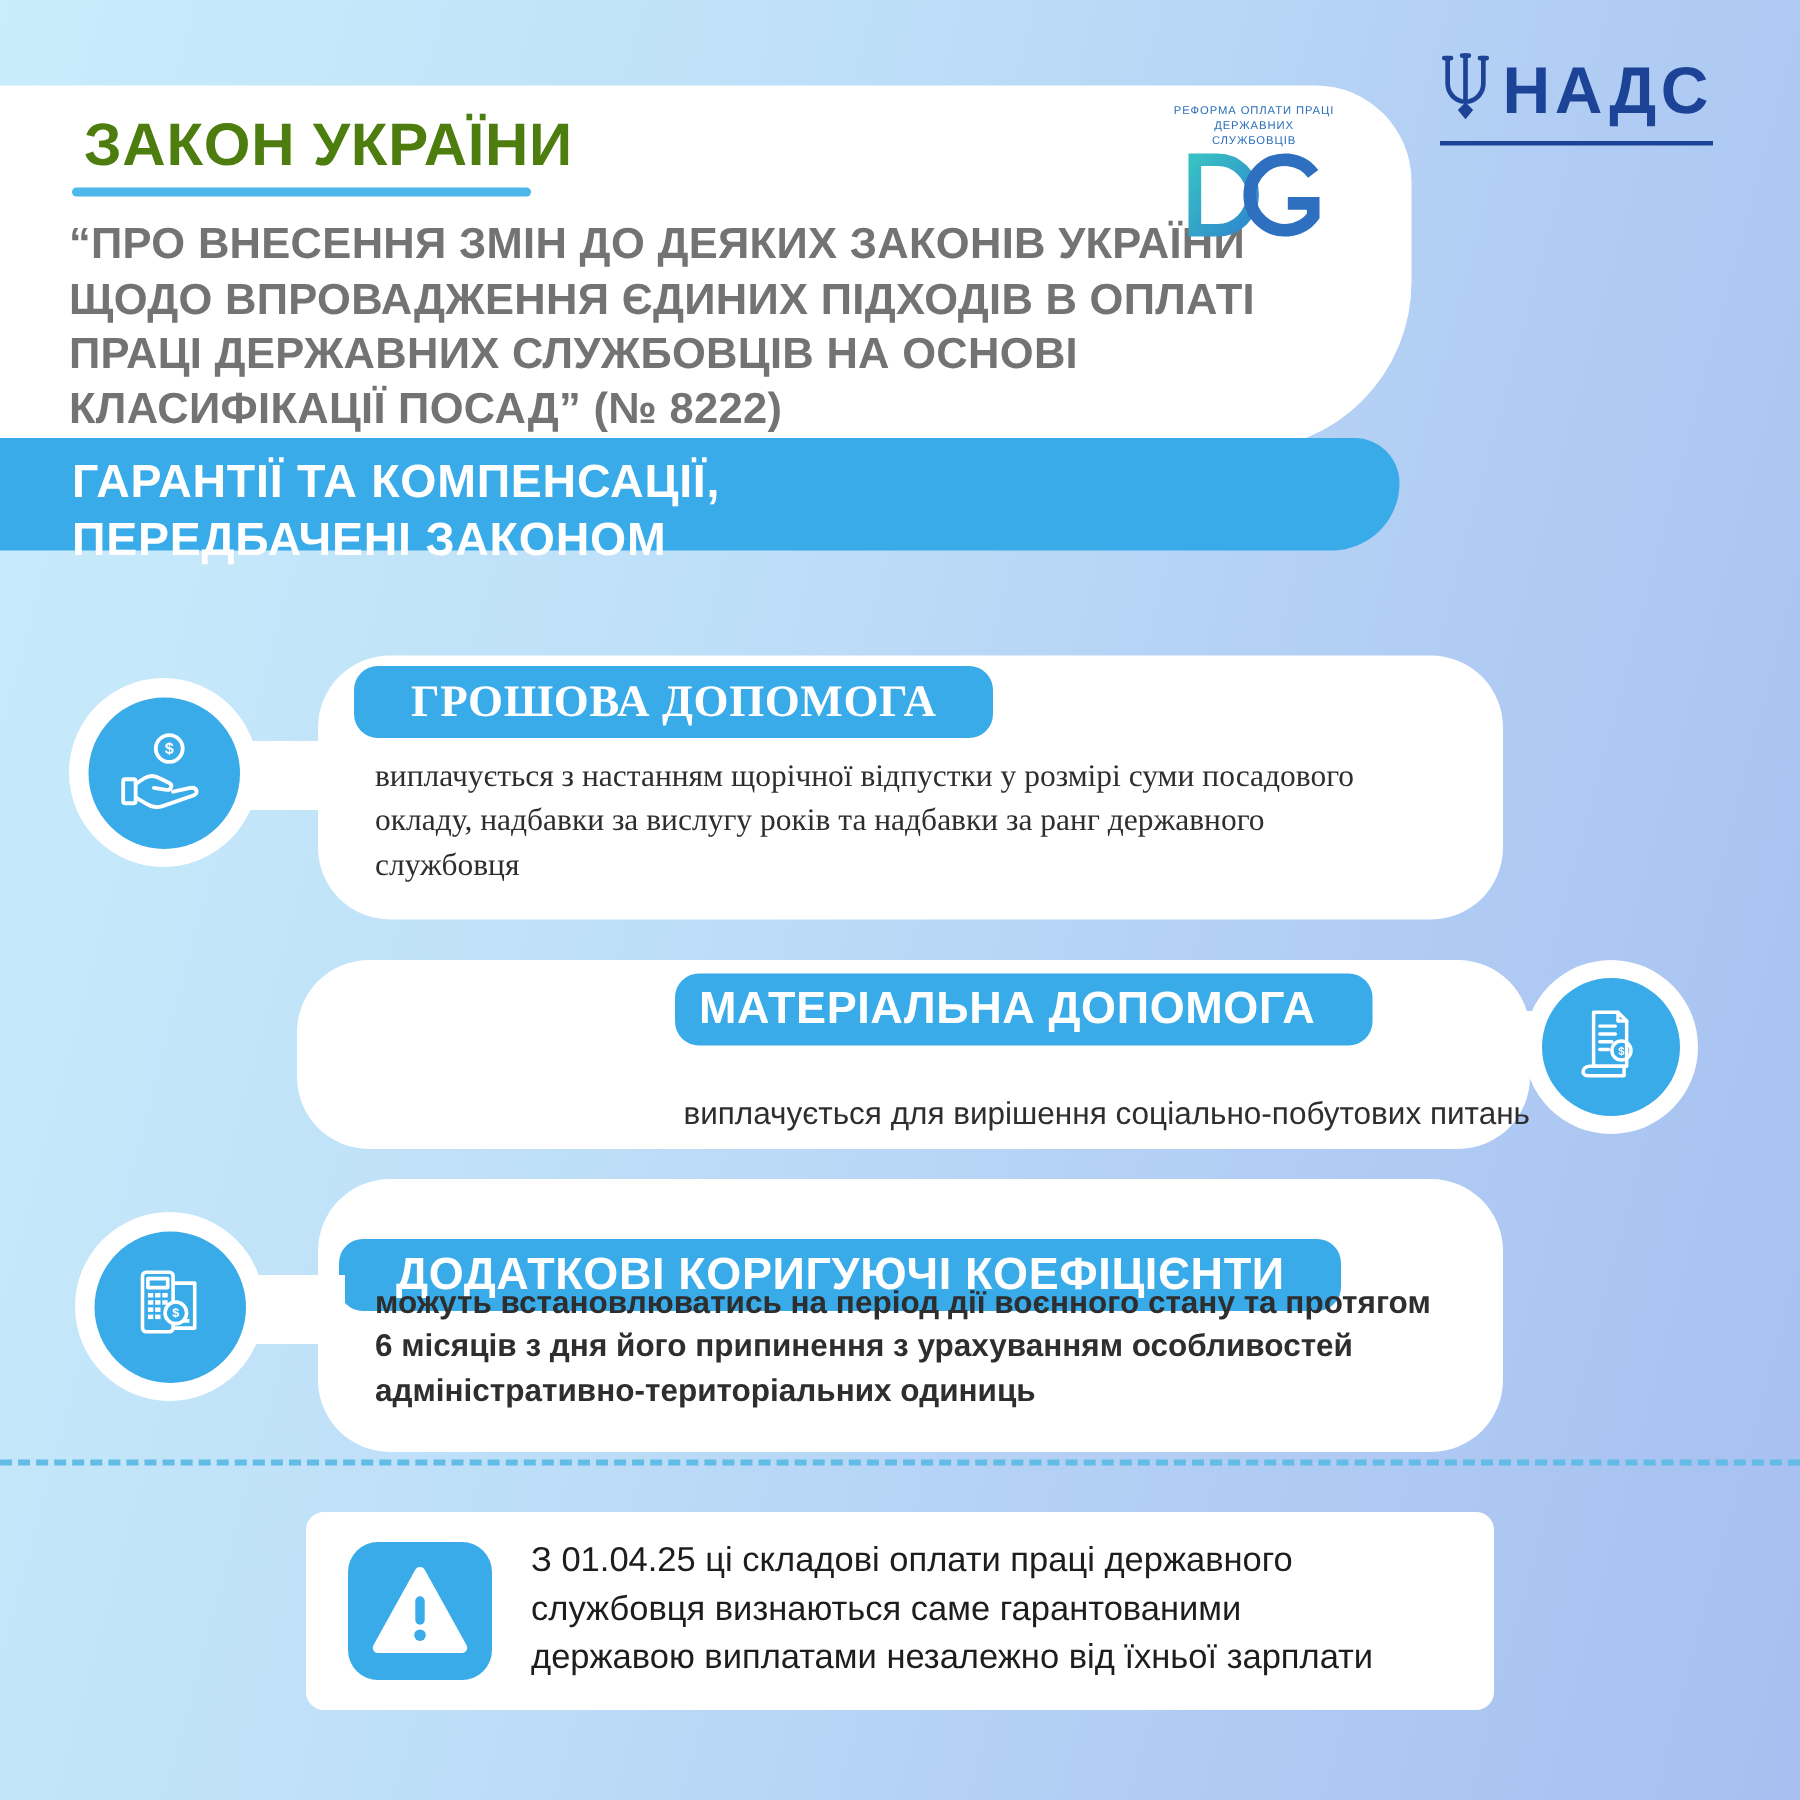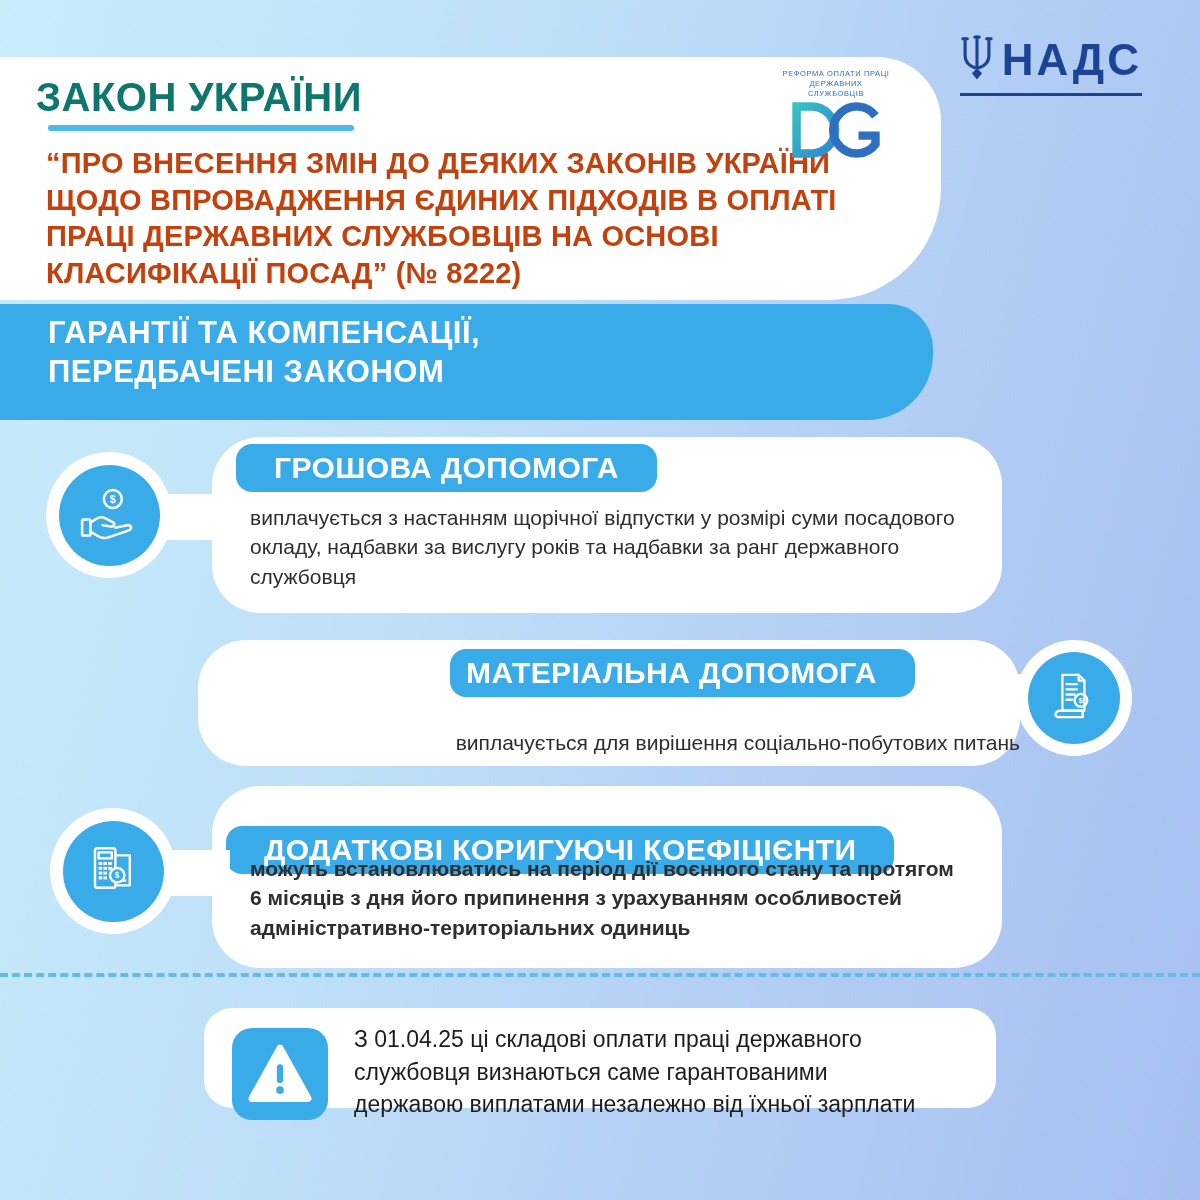--- a/index.html
+++ b/index.html
@@ -2,49 +2,49 @@
 <html><head>
 <meta charset="utf-8">
 <style>
   html,body{margin:0;padding:0;}
   body{width:1200px;height:1200px;overflow:hidden;font-family:"Liberation Sans",sans-serif;}
   .stage{position:relative;width:1200px;height:1200px;
          background:linear-gradient(105deg,#c9edfb 0%,#bedff8 38%,#b2cef4 68%,#a6bff0 100%);}
   
   .header-card{position:absolute;left:0;top:57px;width:941px;height:243px;background:#ffffff;
                border-radius:0 64px 112px 0;}
-  .title{position:absolute;left:36px;top:18px;font-size:40px;font-weight:800;color:#0f766e;letter-spacing:.5px;}
+  .title{position:absolute;left:56px;top:18px;font-size:40px;font-weight:800;color:#4d7c0f;letter-spacing:.5px;}
   .title-underline{position:absolute;left:48px;top:68px;width:306px;height:6px;background:#4db8ea;border-radius:3px;}
-  .subtitle{position:absolute;left:46px;top:88px;width:860px;font-size:29px;font-weight:700;color:#c2410c;
+  .subtitle{position:absolute;left:46px;top:88px;width:860px;font-size:29px;font-weight:700;color:#737373;
             line-height:1.26;white-space:pre-line;letter-spacing:.2px;}
   
   .dg-logo{position:absolute;right:50px;top:12px;width:110px;text-align:center;}
   .dg-caption{font-size:7.5px;font-weight:400;color:#2b6fb8;letter-spacing:.6px;line-height:1.3;white-space:pre-line;}
   .dg-letters{margin-top:1px;}
   
   .nads-logo{position:absolute;right:58px;top:34px;display:flex;align-items:center;gap:8px;
              border-bottom:3px solid #1d4397;padding-bottom:7px;text-align:center;}
   .nads-label{font-size:44px;font-weight:800;color:#1d4397;letter-spacing:3px;line-height:1;}
   
-  .banner{position:absolute;left:0;top:304px;width:933px;height:116px;background:#3aabe9;
+  .banner{position:absolute;left:0;top:292px;width:933px;height:75px;background:#3aabe9;
           border-radius:0 44px 66px 0;}
   .banner-text{position:absolute;left:48px;top:9px;color:#ffffff;font-size:31px;font-weight:800;
                line-height:1.27;white-space:pre-line;letter-spacing:.5px;}
   
   .card{position:absolute;background:#ffffff;border-radius:48px;}
   .pill{position:absolute;background:#3aabe9;color:#ffffff;font-size:30px;font-weight:800;
         line-height:48px;height:48px;padding:0 38px;border-radius:16px;letter-spacing:.4px;white-space:nowrap;}
   .body-text{position:absolute;font-size:21px;color:#2e2e2e;line-height:1.4;white-space:pre-line;}
   .icon-circle{position:absolute;background:#ffffff;border-radius:50%;display:flex;align-items:center;justify-content:center;}
   .icon-inner{background:#3aabe9;border-radius:50%;display:flex;align-items:center;justify-content:center;}
   .connector{position:absolute;background:#ffffff;}
   
   .divider{position:absolute;left:0;top:973px;width:1200px;border-top:4px dashed #63bce6;}
   
-  .note-card{position:absolute;left:204px;top:1008px;width:792px;height:100px;background:#ffffff;border-radius:28px;}
+  .note-card{position:absolute;left:204px;top:1008px;width:792px;height:132px;background:#ffffff;border-radius:12px;}
   .warn-box{position:absolute;left:28px;top:20px;width:96px;height:92px;background:#3aabe9;border-radius:20px;
             display:flex;align-items:center;justify-content:center;}
   .note-text{position:absolute;left:150px;top:15px;font-size:23px;color:#1d1d1d;line-height:1.42;white-space:pre-line;}
 </style>
 </head>
 <body>
 
 <div class="stage">
 
   <div class="nads-logo">
@@ -85,21 +85,21 @@
         </svg>
       </div>
     </div>
   </div>
 
   <div class="banner">
     <div class="banner-text">ГАРАНТІЇ ТА КОМПЕНСАЦІЇ,
 ПЕРЕДБАЧЕНІ ЗАКОНОМ</div>
   </div>
 
-  <div class="card" style="left:212px;top:437px;width:790px;height:176px;">
+  <div class="card" style="left:212px;top:437px;width:790px;height:176px;font-family:Liberation Serif, serif;">
     <div class="pill" style="left:24px;top:7px;">ГРОШОВА ДОПОМОГА</div>
     <div class="body-text" style="left:38px;top:66px;">виплачується з настанням щорічної відпустки у розмірі суми посадового
 окладу, надбавки за вислугу років та надбавки за ранг державного
 службовця</div>
   </div>
   <div class="connector" style="left:160px;top:494px;width:70px;height:46px;"></div>
   <div class="icon-circle" style="left:46px;top:452px;width:126px;height:126px;">
     <div class="icon-inner" style="width:101px;height:101px;">
       <svg width="64" height="64" viewBox="0 0 100 100">
         <g fill="none" stroke="#ffffff" stroke-width="4" stroke-linecap="round" stroke-linejoin="round">

